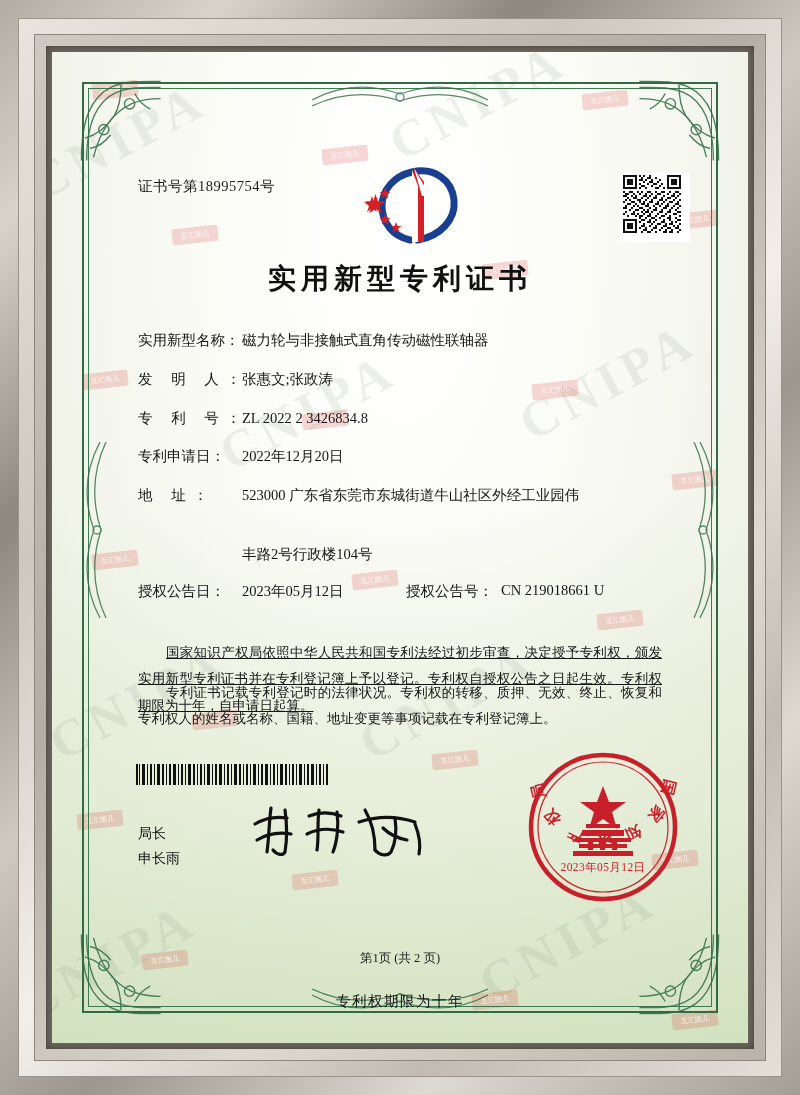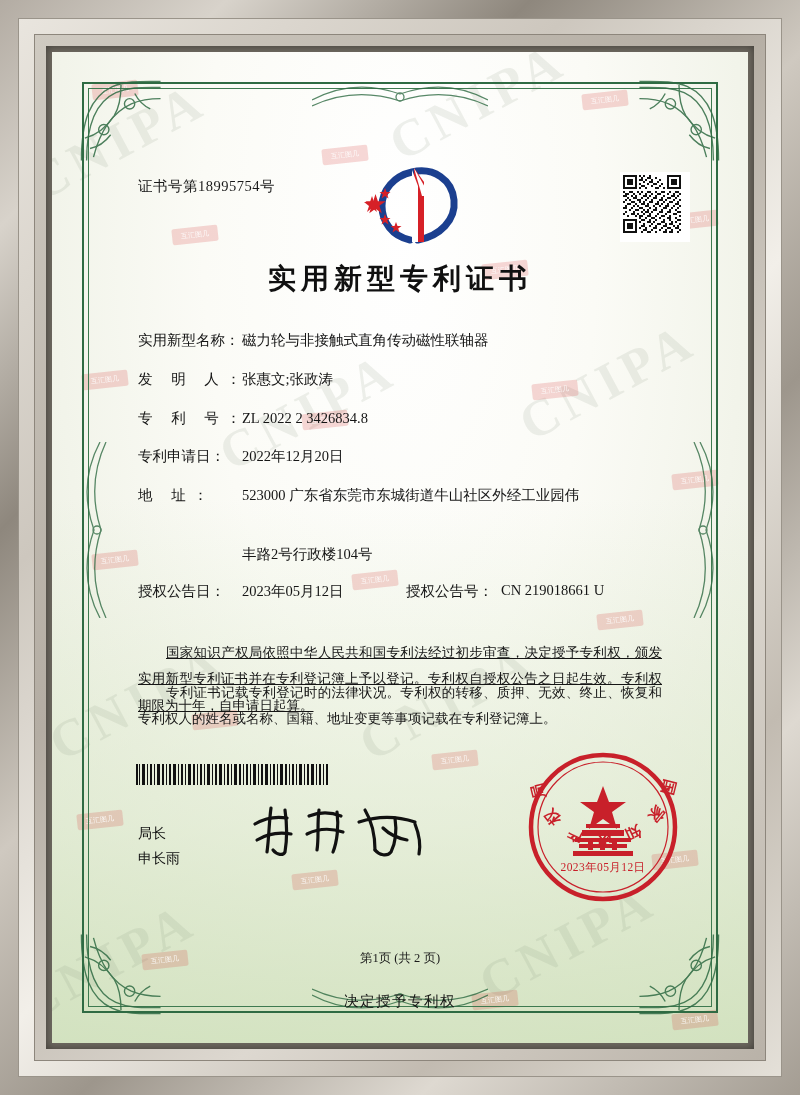--- a/index.html
+++ b/index.html
@@ -761,16 +761,16 @@
         </g>
 
         <text font-family="Liberation Serif, serif" font-size="15.5" font-weight="bold" fill="#c8202a" letter-spacing="4">
           <textPath href="#sealArc" startOffset="50%" text-anchor="middle">国 家 知 识 产 权 局</textPath>
         </text>
       </svg>
       <div class="seal-date">2023年05月12日</div>
     </div>
 
     <div class="page-no">第1页 (共 2 页)</div>
-    <div class="footnote">决定授予专利权</div>
+    <div class="footnote">专利权期限为十年</div>
 
   </div>
 </div>
 
 </body></html>

